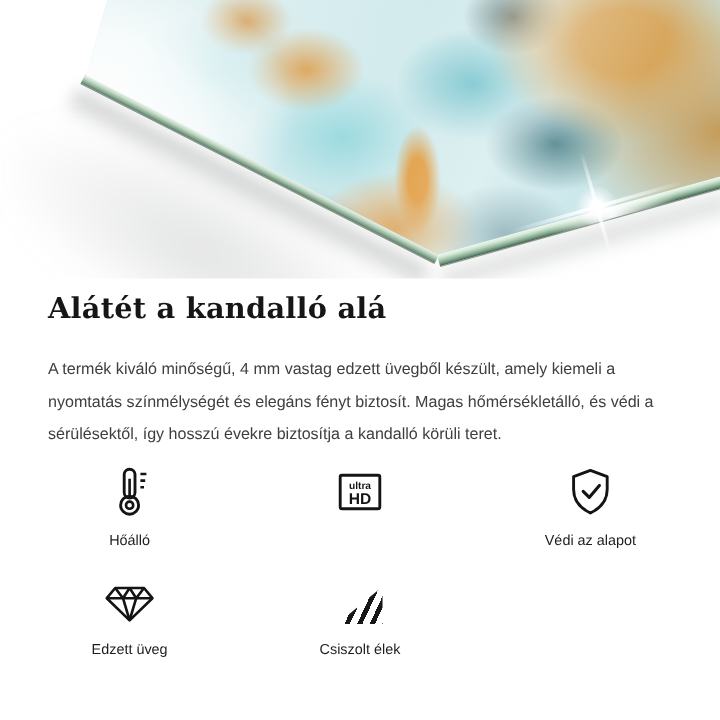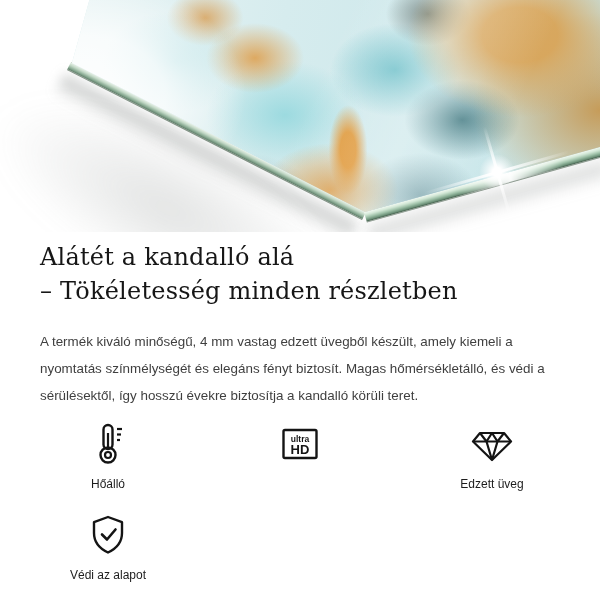--- a/index.html
+++ b/index.html
@@ -53,21 +53,21 @@
   .sparkle::before{content:"";position:absolute;width:150px;height:3px;left:-75px;top:-1.5px;
     transform:rotate(-16deg);
     background:linear-gradient(90deg,rgba(255,255,255,0) 0%,#fff 48%,#fff 52%,rgba(255,255,255,0) 100%);}
   .sparkle::after{content:"";position:absolute;width:3px;height:95px;left:-1.5px;top:-47px;
     transform:rotate(-16deg);
     background:linear-gradient(180deg,rgba(255,255,255,0) 0%,#fff 48%,#fff 52%,rgba(255,255,255,0) 100%);}
   .sparkle .glow{left:-18px;top:-18px;width:36px;height:36px;border-radius:50%;
     background:radial-gradient(circle,#fff 0 18%,rgba(255,255,255,.55) 40%,rgba(255,255,255,0) 70%);}
 
   
-  h1{font-family:"DejaVu Serif","Liberation Serif",serif;font-weight:400;
+  h1{font-family:"DejaVu Serif","Liberation Serif",serif;font-weight:700;
      font-size:24px;line-height:34px;letter-spacing:.2px;color:#161616;margin:8px 40px 0;}
   h1 .t-line{display:block;}
   .desc{margin:20px 40px 0;width:527px;font-size:13.4px;line-height:27px;color:#3f3f3f;}
 
   
   .features{display:grid;grid-template-columns:repeat(3,1fr);row-gap:22px;margin:13px 12px 0;}
   .feature{display:flex;flex-direction:column;align-items:center;}
   .icon{height:44px;display:flex;align-items:center;justify-content:flex-start;}
   .feature-label{margin-top:11px;font-size:12px;color:#1d1d1d;text-align:center;}
   .stripes{width:38px;height:32px;margin-top:6px;
@@ -85,21 +85,20 @@
   <div class="edge-left"></div>
   <div class="edge-right"></div>
   <div class="art"></div>
   <div class="sparkle">
     <div class="glow"></div>
   </div>
 </section>
 
 <h1>
   <span class="t-line">Alátét a kandalló alá</span>
-  <span class="t-line">– Tökéletesség minden részletben</span>
 </h1>
 
 <p class="desc">A termék kiváló minőségű, 4 mm vastag edzett üvegből készült, amely kiemeli a nyomtatás színmélységét és elegáns fényt biztosít. Magas hőmérsékletálló, és védi a sérülésektől, így hosszú évekre biztosítja a kandalló körüli teret.</p>
 
 <div class="features">
 
   <div class="feature">
     <span class="icon">
       <svg width="44" height="44" viewBox="0 0 44 44" fill="none" stroke="#141414">
         <rect x="17.5" y="3" width="9" height="24" rx="4.5" stroke-width="2.4"></rect>
@@ -119,34 +118,40 @@
       <svg width="44" height="44" viewBox="0 0 44 44">
         <rect x="5.5" y="8" width="33" height="28" rx="1.5" fill="none" stroke="#141414" stroke-width="2.4"></rect>
         <text x="22" y="19.5" text-anchor="middle" font-family="Liberation Sans, sans-serif" font-size="8.5" font-weight="bold" fill="#141414">ultra</text>
         <text x="22" y="32" text-anchor="middle" font-family="Liberation Sans, sans-serif" font-size="13" font-weight="bold" fill="#141414">HD</text>
       </svg>
     </span>
   </div>
 
   <div class="feature">
     <span class="icon">
+      <svg width="44" height="44" viewBox="0 0 44 44" fill="none" stroke="#141414">
+        <path d="M22 4 L36 9.2 V20 C36 29 30.5 35.5 22 39.5 C13.5 35.5 8 29 8 20 V9.2 Z" stroke-width="2.4" stroke-linejoin="round"></path>
+        <path d="M16 21.5 L21 26.5 L29.5 16.5" stroke-width="2.6" stroke-linecap="round" stroke-linejoin="round"></path>
+      </svg>
+    </span>
+    <span class="feature-label">Védi az alapot</span>
+  </div>
+
+  <div class="feature">
+    <span class="icon">
       <svg width="44" height="44" viewBox="0 0 44 44" fill="none" stroke="#141414" stroke-width="2.2" stroke-linejoin="round">
         <path d="M10 11 L34 11 L41 19.5 L22 38 L3 19.5 Z"></path>
         <path d="M3 19.5 L41 19.5"></path>
         <path d="M10 11 L16.5 19.5 L22 38 M34 11 L27.5 19.5 L22 38 M22 11 L16.5 19.5 M22 11 L27.5 19.5"></path>
       </svg>
     </span>
     <span class="feature-label">Edzett üveg</span>
   </div>
 
   <div class="feature">
     <span class="icon">
-      <svg width="44" height="44" viewBox="0 0 44 44" fill="none" stroke="#141414">
-        <path d="M22 4 L36 9.2 V20 C36 29 30.5 35.5 22 39.5 C13.5 35.5 8 29 8 20 V9.2 Z" stroke-width="2.4" stroke-linejoin="round"></path>
-        <path d="M16 21.5 L21 26.5 L29.5 16.5" stroke-width="2.6" stroke-linecap="round" stroke-linejoin="round"></path>
-      </svg>
+      <span class="stripes"></span>
     </span>
-    <span class="feature-label">Védi az alapot</span>
+    <span class="feature-label">Csiszolt élek</span>
   </div>
-
 
 
 </div>
 
 </body></html>

